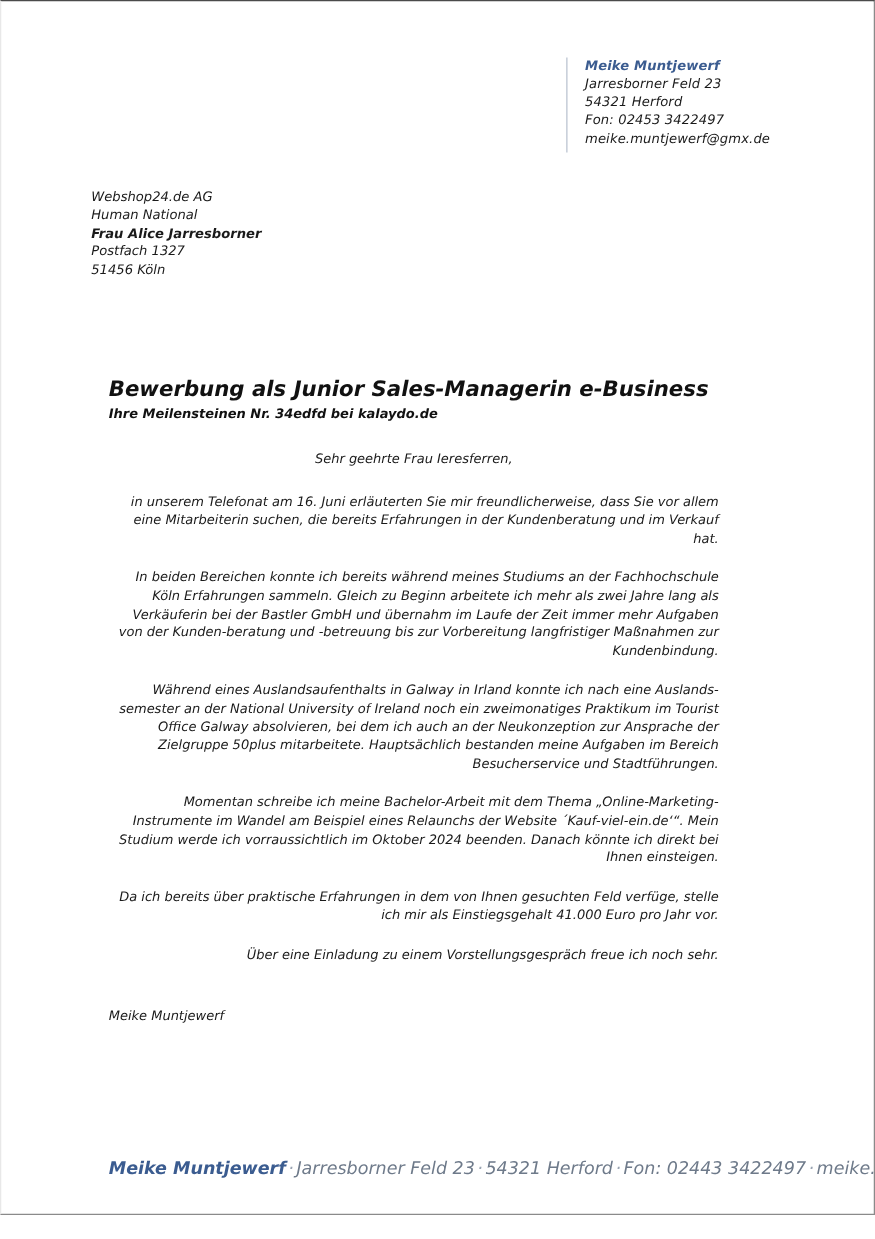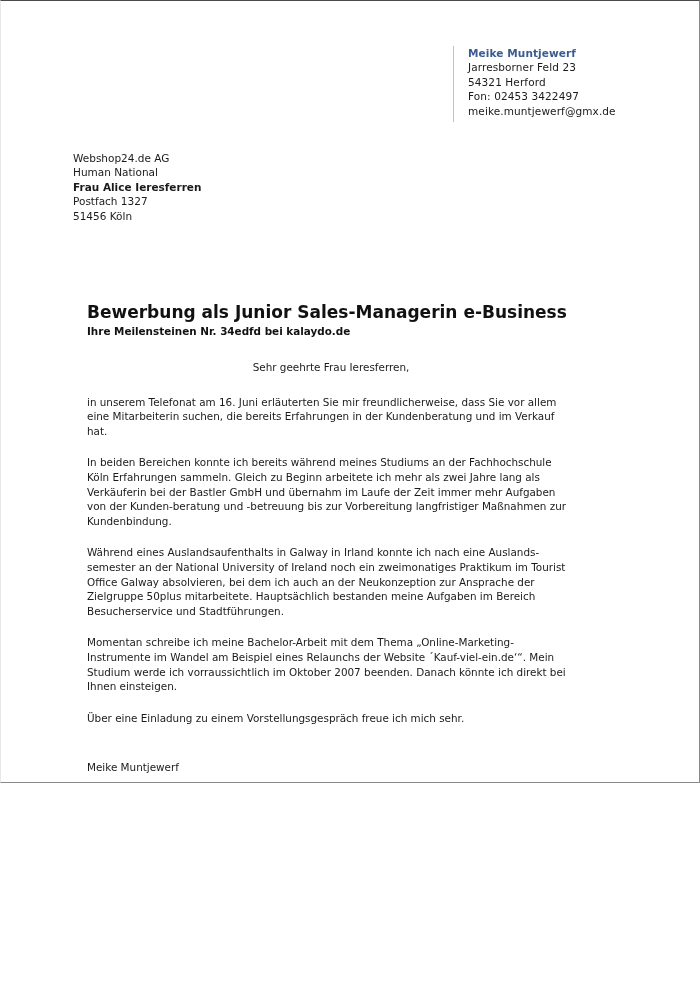--- a/index.html
+++ b/index.html
@@ -6,28 +6,29 @@
     margin: 0;
     padding: 0;
     background: #ffffff;
   }
   body {
     font-family: "DejaVu Sans", "Liberation Sans", sans-serif;
   }
   .page {
     position: relative;
     width: 700px;
-    height: 783px;
+    height: 972px;
     background: #ffffff;
     box-sizing: border-box;
     border-top: 1px solid #4a4a4a;
     border-right: 1px solid #8a8a8a;
     border-bottom: 1px solid #8a8a8a;
     border-left: 1px solid #e8e8e8;
     overflow: hidden;
+    font-style: italic;
   }
 
   
   .sender-block {
     position: absolute;
     left: 452px;
     top: 45px;
     padding-left: 14px;
     border-left: 1px solid #b9c2cf;
     min-height: 76px;
@@ -90,21 +91,21 @@
     line-height: 14.6px;
     color: #1a1a1a;
     margin: 0 0 20px 0;
     text-align: center;
   }
   .para {
     font-size: 10.4px;
     line-height: 14.6px;
     color: #1a1a1a;
     margin: 0 0 17px 0;
-    text-align: left;
+    text-align: right;
   }
   .closing {
     font-size: 10.4px;
     line-height: 14.6px;
     color: #1a1a1a;
     margin: 26px 0 0 0;
   }
   .signature {
     font-size: 10.4px;
     line-height: 14.6px;
@@ -144,35 +145,36 @@
     <div class="sender-name">Meike Muntjewerf</div>
     <div class="sender-line">Jarresborner Feld 23</div>
     <div class="sender-line">54321 Herford</div>
     <div class="sender-line">Fon: 02453 3422497</div>
     <div class="sender-line">meike.muntjewerf@gmx.de</div>
   </div>
 
   <div class="recipient-block">
     <div class="recipient-line">Webshop24.de AG</div>
     <div class="recipient-line">Human National</div>
-    <div class="recipient-line bold">Frau Alice Ieresferren</div>
+    <div class="recipient-line bold">Frau Alice Jarresborner</div>
     <div class="recipient-line">Postfach 1327</div>
     <div class="recipient-line">51456 Köln</div>
   </div>
 
   <div class="letter-body">
     <h1 class="subject">Bewerbung als Junior Sales-Managerin e-Business</h1>
     <div class="reference">Ihre Meilensteinen Nr. 34edfd bei kalaydo.de</div>
     <p class="salutation">Sehr geehrte Frau Ieresferren,</p>
 
     <p class="para">in unserem Telefonat am 16. Juni erläuterten Sie mir freundlicherweise, dass Sie vor allem eine Mitarbeiterin suchen, die bereits Erfahrungen in der Kundenberatung und im Verkauf hat.</p>
     <p class="para">In beiden Bereichen konnte ich bereits während meines Studiums an der Fachhochschule Köln Erfahrungen sammeln. Gleich zu Beginn arbeitete ich mehr als zwei Jahre lang als Verkäuferin bei der Bastler GmbH und übernahm im Laufe der Zeit immer mehr Aufgaben von der Kunden-beratung und -betreuung bis zur Vorbereitung langfristiger Maßnahmen zur Kundenbindung.</p>
     <p class="para">Während eines Auslandsaufenthalts in Galway in Irland konnte ich nach eine Auslands-semester an der National University of Ireland noch ein zweimonatiges Praktikum im Tourist Office Galway absolvieren, bei dem ich auch an der Neukonzeption zur Ansprache der Zielgruppe 50plus mitarbeitete. Hauptsächlich bestanden meine Aufgaben im Bereich Besucherservice und Stadtführungen.</p>
-    <p class="para">Momentan schreibe ich meine Bachelor-Arbeit mit dem Thema „Online-Marketing-Instrumente im Wandel am Beispiel eines Relaunchs der Website ´Kauf-viel-ein.de‘“. Mein Studium werde ich vorraussichtlich im Oktober 2007 beenden. Danach könnte ich direkt bei Ihnen einsteigen.</p>
-    <p class="para">Über eine Einladung zu einem Vorstellungsgespräch freue ich mich sehr.</p>
+    <p class="para">Momentan schreibe ich meine Bachelor-Arbeit mit dem Thema „Online-Marketing-Instrumente im Wandel am Beispiel eines Relaunchs der Website ´Kauf-viel-ein.de‘“. Mein Studium werde ich vorraussichtlich im Oktober 2024 beenden. Danach könnte ich direkt bei Ihnen einsteigen.</p>
+    <p class="para">Da ich bereits über praktische Erfahrungen in dem von Ihnen gesuchten Feld verfüge, stelle ich mir als Einstiegsgehalt 41.000 Euro pro Jahr vor.</p>
+    <p class="para">Über eine Einladung zu einem Vorstellungsgespräch freue ich noch sehr.</p>
 
     <p class="signature">Meike Muntjewerf</p>
   </div>
 
   <div class="footer">
     <span class="footer-name">Meike Muntjewerf</span><span class="sep">·</span><span class="footer-item">Jarresborner Feld 23</span><span class="sep">·</span><span class="footer-item">54321 Herford</span><span class="sep">·</span><span class="footer-item">Fon: 02443 3422497</span><span class="sep">·</span><span class="footer-item">meike.muntjewerf@gmx.de</span>
   </div>
 
 </div>
 

